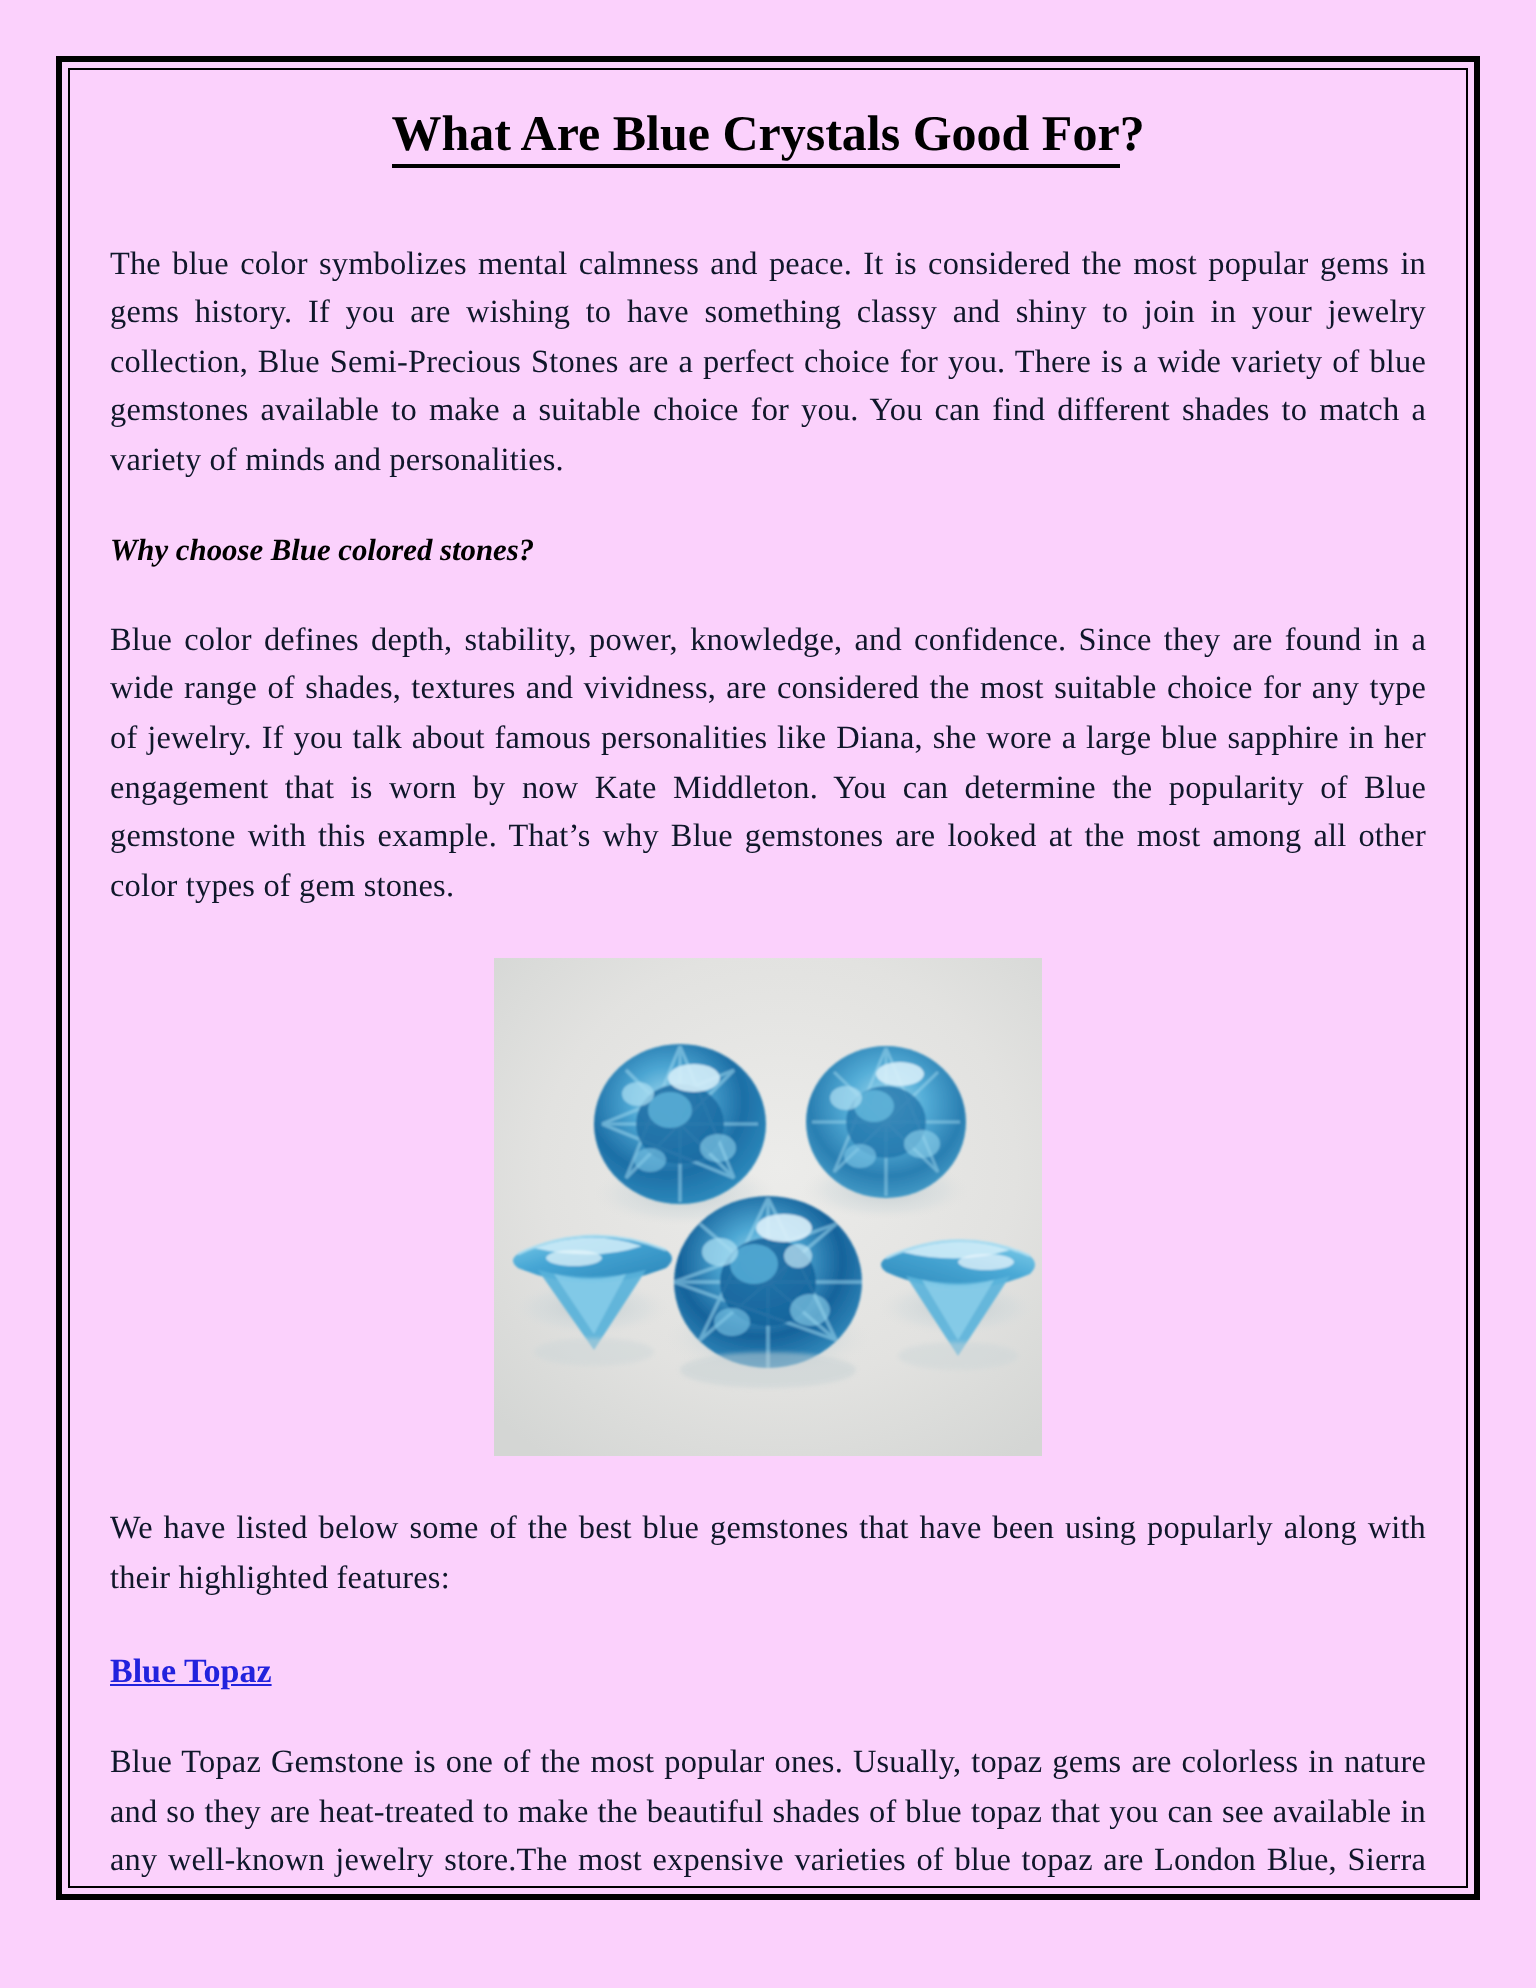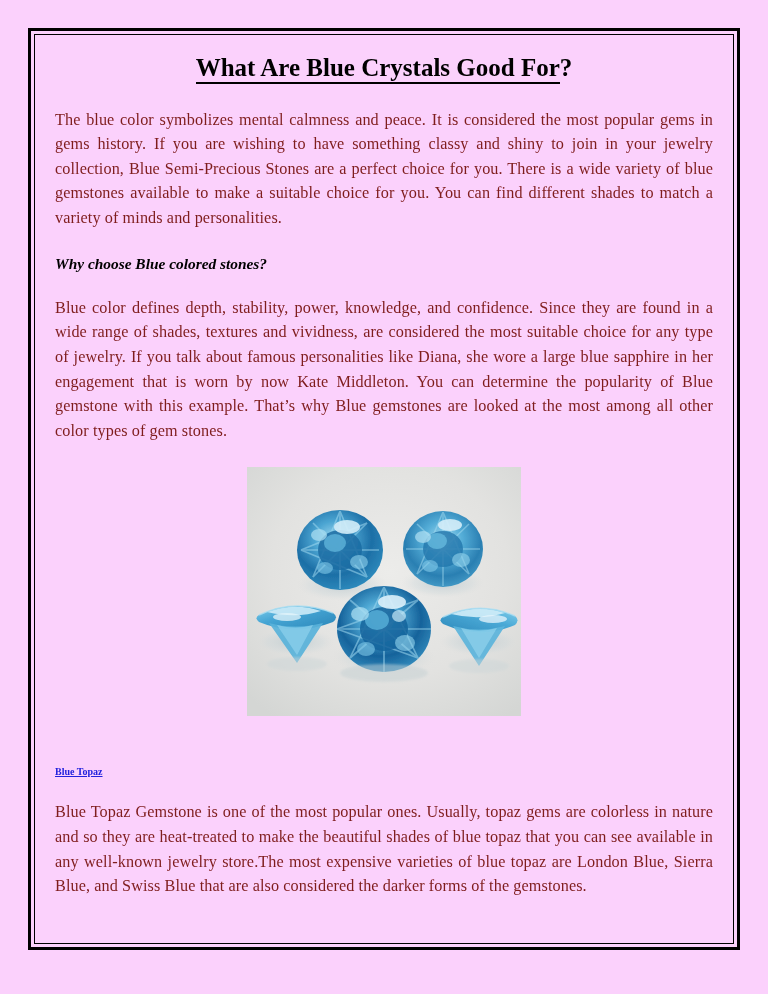--- a/index.html
+++ b/index.html
@@ -36,61 +36,61 @@
     background: #fbd1fc;
     overflow: hidden;
   }
 
   #content {
     box-sizing: border-box;
     padding: 18px 20px 10px 20px;
   }
 
   .doc-title {
-    margin: 0 0 4px 0;
+    margin: 0 0 16px 0;
     padding: 0;
     text-align: center;
     font-size: 25px;
     font-weight: bold;
     color: #000000;
     letter-spacing: 0px;
     line-height: 1.18;
   }
   .doc-title .u {
     border-bottom: 2px solid #000000;
     padding-bottom: 1px;
   }
 
   p.body-text {
     margin: 0;
     padding: 0;
     text-align: justify;
     font-size: 16.2px;
     line-height: 1.52;
-    color: #7f1d1d;
+    color: #0f172a;
     letter-spacing: 0.1px;
   }
 
   .subhead {
     margin: 0;
     padding: 0;
     font-size: 15.4px;
     font-weight: bold;
     color: #000000;
     text-align: left;
     line-height: 1.5;
     font-style: italic;
   }
   .spacer-md { height: 21px; }
   .spacer-lg { height: 24px; }
 
   .link-heading {
     margin: 0;
     padding: 0;
-    font-size: 10px;
+    font-size: 17px;
     font-weight: bold;
     color: #2222dd;
     text-decoration: underline;
     cursor: pointer;
     display: inline-block;
     line-height: 1.5;
   }
 
   .figure-wrap {
     width: 100%;
@@ -250,20 +250,21 @@
 
             <ellipse cx="137" cy="206" rx="44" ry="9" fill="#c6d1d4" opacity="0.5" filter="url(#blurSm)"></ellipse>
             <ellipse cx="50" cy="197" rx="30" ry="7" fill="#ccd6d8" opacity="0.45" filter="url(#blurSm)"></ellipse>
             <ellipse cx="232" cy="199" rx="30" ry="7" fill="#ccd6d8" opacity="0.45" filter="url(#blurSm)"></ellipse>
           </svg>
         </div>
       </div>
 
       <div class="spacer-lg"></div>
 
+      <p class="body-text">We have listed below some of the best blue gemstones that have been using popularly along with their highlighted features:</p>
 
       <div class="spacer-md"></div>
 
       <a class="link-heading" href="#">Blue Topaz</a>
 
       <div class="spacer-md"></div>
 
       <p class="body-text">Blue Topaz Gemstone is one of the most popular ones. Usually, topaz gems are colorless in nature and so they are heat-treated to make the beautiful shades of blue topaz that you can see available in any well-known jewelry store.The most expensive varieties of blue topaz are London Blue, Sierra Blue, and Swiss Blue that are also considered the darker forms of the gemstones.</p>
 
     </div>

